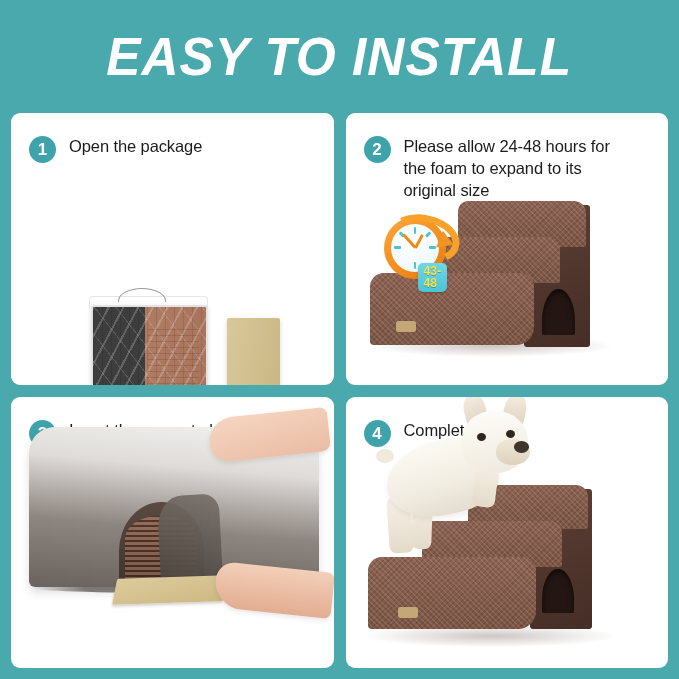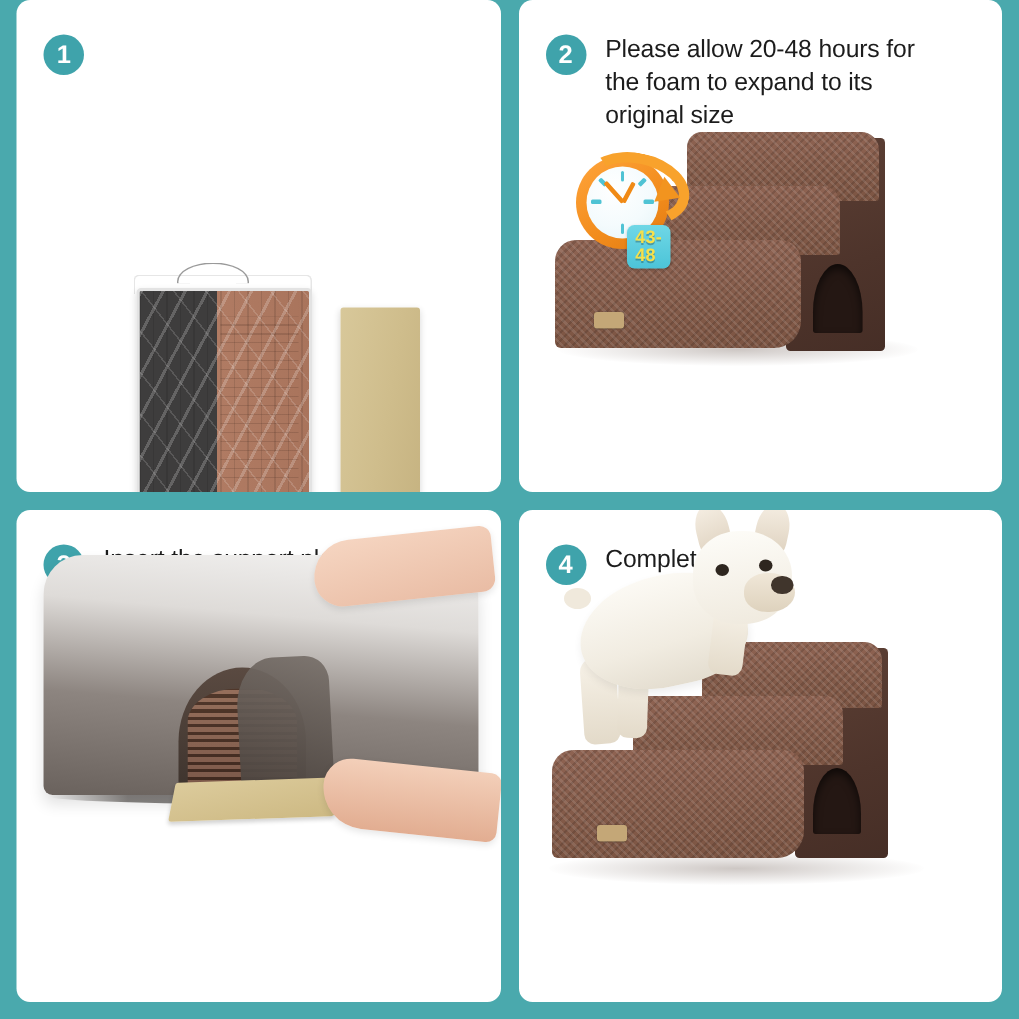--- a/index.html
+++ b/index.html
@@ -294,39 +294,43 @@
   .dog-tail{
     position:absolute;left:30px;top:52px;width:18px;height:14px;
     background:#f0e9dc;border-radius:50%;
   }
 </style>
 </head>
 <body>
 
 <div class="infographic">
 
+  <div class="title-bar">
+    <h1 class="title">EASY TO INSTALL</h1>
+  </div>
 
   <div class="grid">
 
     <div class="card">
       <div class="card-head">
         <div class="badge">1</div>
+        <div class="step-text">Open the package</div>
       </div>
       <div class="art">
 
         <div class="pkg-seal"></div>
         <div class="pkg"></div>
         <div class="plate1"></div>
       </div>
     </div>
 
     <div class="card">
       <div class="card-head">
         <div class="badge">2</div>
-        <div class="step-text">Please allow 20-48 hours for the foam to expand to its original size</div>
+        <div class="step-text">Please allow 24-48 hours for the foam to expand to its original size</div>
       </div>
       <div class="art">
 
         <div class="stairs">
           <div class="floor-shadow" style="left:26px;top:222px;width:240px;height:22px;"></div>
           <div class="side" style="left:178px;top:92px;width:66px;height:142px;"></div>
           <div class="arch" style="left:196px;top:176px;width:33px;height:46px;"></div>
           <div class="tread" style="left:112px;top:88px;width:128px;height:46px;"></div>
           <div class="tread" style="left:72px;top:124px;width:142px;height:46px;"></div>
           <div class="tread" style="left:24px;top:160px;width:164px;height:72px;border-radius:14px 14px 18px 4px;"></div>

